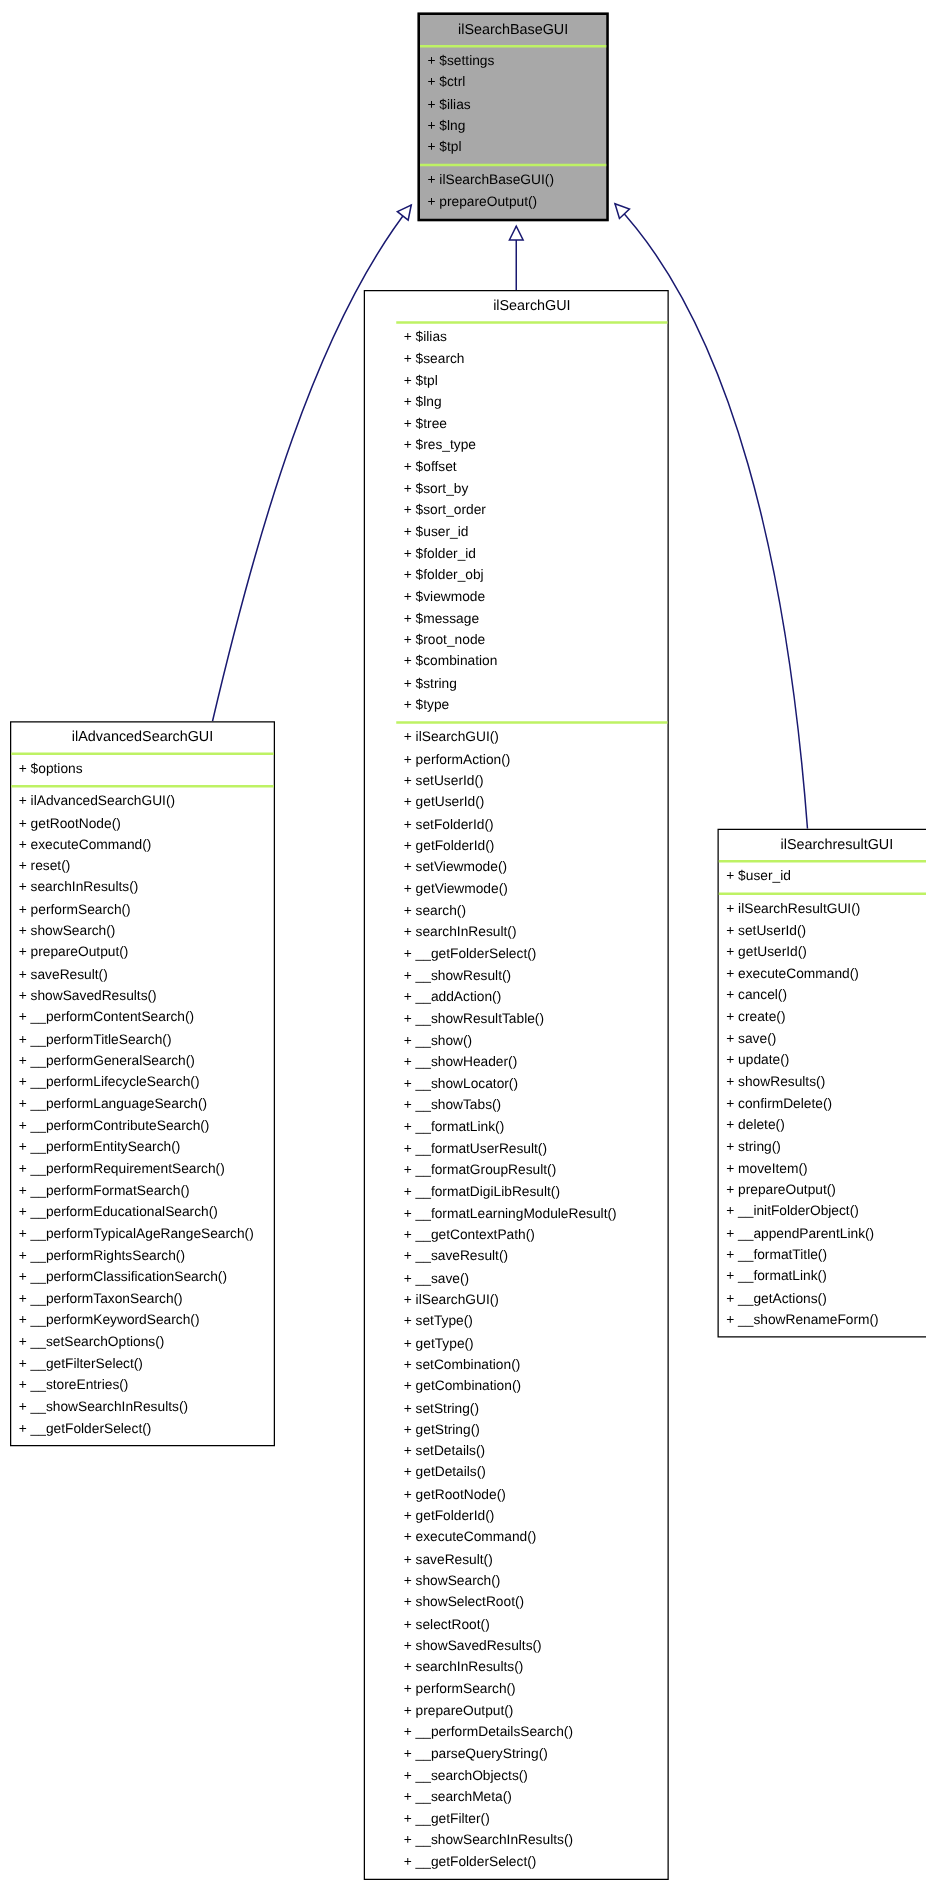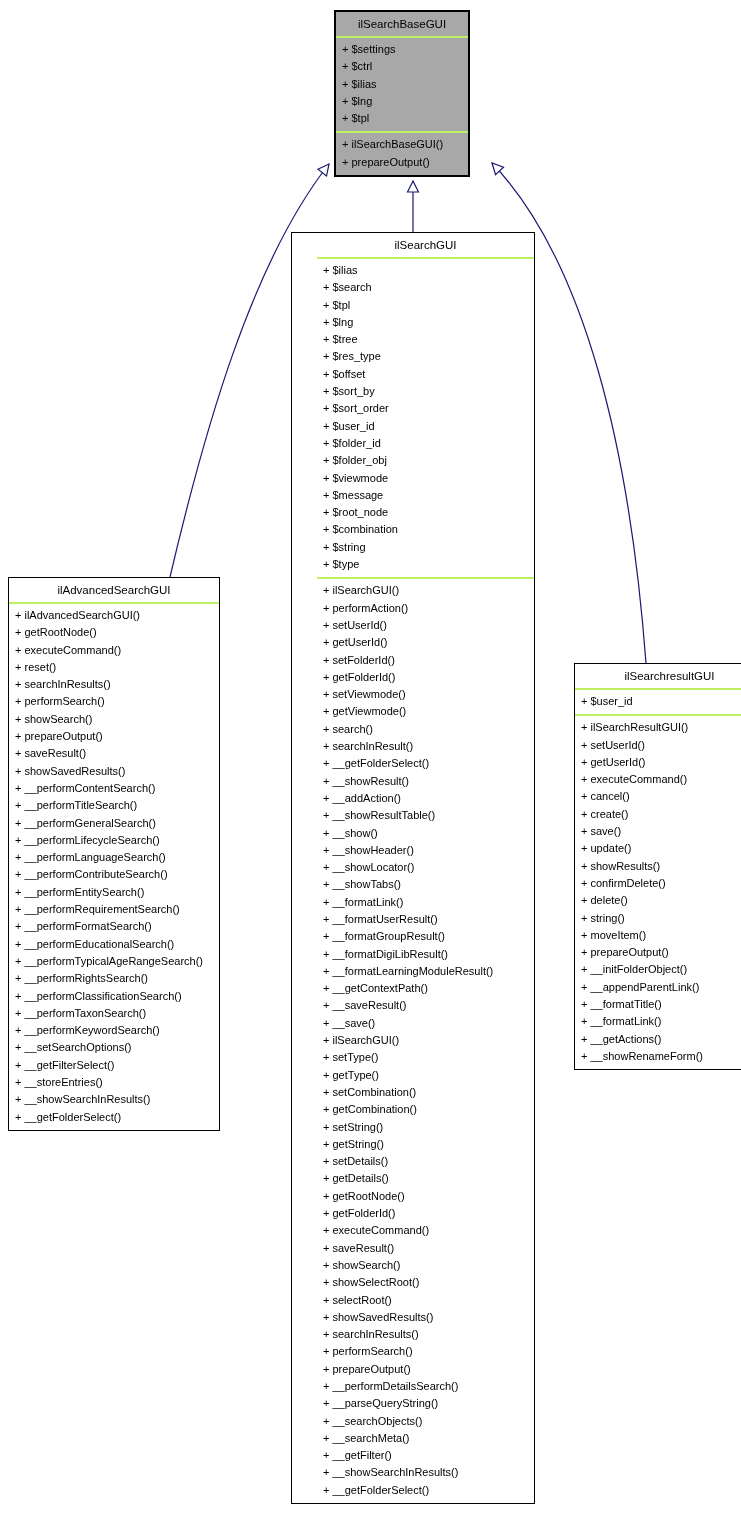--- a/index.html
+++ b/index.html
@@ -63,21 +63,21 @@
     <defs>
       <marker id="hollow-tri" markerUnits="userSpaceOnUse" markerWidth="16" markerHeight="14" refX="12.5" refY="7" orient="auto">
         <path d="M1.5,1.5 L12.5,7 L1.5,12.5 Z" fill="#ffffff" stroke="#191970" stroke-width="1.2"></path>
       </marker>
     </defs>
     <path d="M 413,232 L 413,181" fill="none" stroke="#191970" stroke-width="1.2" marker-end="url(#hollow-tri)"></path>
     <path d="M 170,577 C 205,428 252,262 329,164" fill="none" stroke="#191970" stroke-width="1.2" marker-end="url(#hollow-tri)"></path>
     <path d="M 646,663 C 630,452 586,262 492,163" fill="none" stroke="#191970" stroke-width="1.2" marker-end="url(#hollow-tri)"></path>
   </svg>
 
-  <div class="uml-box focal" style="left:334px; top:10px; width:136px;">
+  <div class="uml-box focal" style="left:334px; top:10px; width:153px;">
     <div class="uml-title">ilSearchBaseGUI</div>
     <ul class="uml-section">
         <li>+ $settings</li>
         <li>+ $ctrl</li>
         <li>+ $ilias</li>
         <li>+ $lng</li>
         <li>+ $tpl</li>
       </ul>
     <ul class="uml-section">
         <li>+ ilSearchBaseGUI()</li>
@@ -160,20 +160,23 @@
         <li>+ __searchMeta()</li>
         <li>+ __getFilter()</li>
         <li>+ __showSearchInResults()</li>
         <li>+ __getFolderSelect()</li>
       </ul>
   </div>
 
   <div class="uml-box" style="left:8px; top:577px; width:212px;">
     <div class="uml-title">ilAdvancedSearchGUI</div>
     <ul class="uml-section">
+        <li>+ $options</li>
+      </ul>
+    <ul class="uml-section">
         <li>+ ilAdvancedSearchGUI()</li>
         <li>+ getRootNode()</li>
         <li>+ executeCommand()</li>
         <li>+ reset()</li>
         <li>+ searchInResults()</li>
         <li>+ performSearch()</li>
         <li>+ showSearch()</li>
         <li>+ prepareOutput()</li>
         <li>+ saveResult()</li>
         <li>+ showSavedResults()</li>

